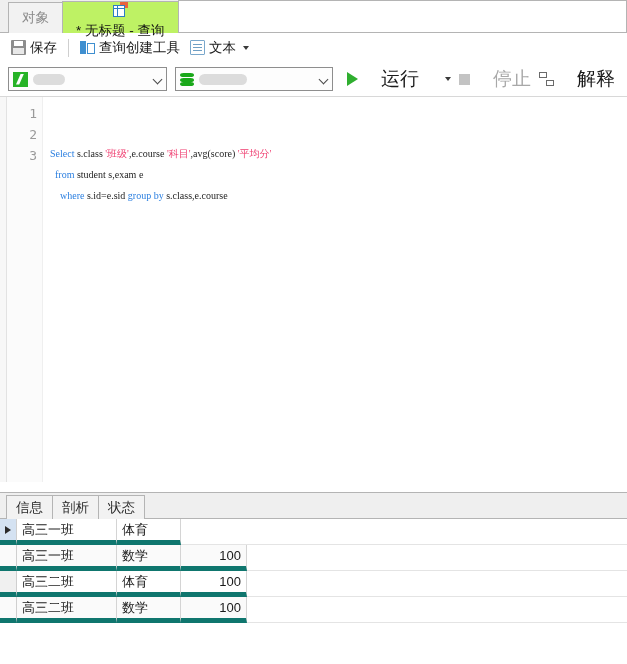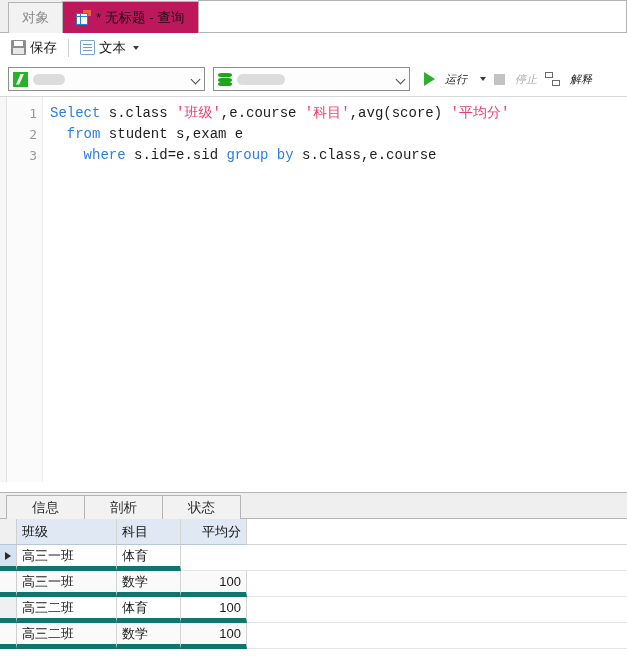--- a/index.html
+++ b/index.html
@@ -48,24 +48,25 @@
     border-bottom: none;
     cursor: default;
     white-space: nowrap;
   }
   .tab.inactive {
     background: #f2f2f2;
     color: #8a8a8a;
     margin-left: 8px;
   }
   .tab.active {
-    background: #be185d;
+    background: #bef264;
     color: #111;
     height: 32px;
     margin-left: -1px;
+    flex-direction: column;
   }
   .tab-filler {
     flex: 1;
     align-self: stretch;
     height: 32px;
     margin-left: -1px;
     box-sizing: border-box;
     border: 1px solid #b4b4b4;
     border-bottom: none;
     background: #ffffff;
@@ -281,26 +282,25 @@
 
   .run-group {
     display: flex;
     align-items: center;
     margin-left: 10px;
     gap: 0;
   }
   .run-btn, .stop-btn, .explain-btn {
     display: flex;
     align-items: center;
-    gap: 10px;
+    gap: 23px;
     padding: 2px 4px;
-    font-size: 11px;
+    font-size: 19px;
     white-space: nowrap;
     cursor: default;
-    font-style: italic;
   }
   .play-tri {
     width: 0; height: 0;
     border-left: 11px solid #2fae2f;
     border-top: 7px solid transparent;
     border-bottom: 7px solid transparent;
   }
   .stop-sq {
     width: 11px; height: 11px;
     background: #c3c3c3;
@@ -350,27 +350,28 @@
     font-size: 13px;
     color: #9a9a9a;
     border-right: 1px solid #efefef;
   }
   .gutter div { height: 21px; line-height: 21px; padding-right: 5px; }
 
   .code {
     flex: 1;
     padding-top: 6px;
     padding-left: 7px;
-    font-family: Liberation Mono, monospace;
-    font-size: 14px;
+    font-family: Liberation Serif, serif;
+    font-size: 10px;
     line-height: 21px;
     white-space: pre;
     color: #1e1e1e;
     box-sizing: border-box;
     overflow: hidden;
+    margin-top: 40px;
   }
   .kw  { color: #2b7fe0; }
   .str { color: #ef3b6e; }
   .fn  { color: #1e1e1e; }
 
   
   .result-panel {
     position: absolute;
     left: 0; right: 0; bottom: 0;
     height: 172px;
@@ -391,21 +392,21 @@
     position: absolute; left: 0; right: 0; bottom: 0;
     height: 1px; background: #b4b4b4;
   }
   .rtab {
     position: relative;
     z-index: 2;
     height: 24px;
     box-sizing: border-box;
     display: flex;
     align-items: center;
-    padding: 0 25px;
+    padding: 0 9px;
     font-size: 13.5px;
     border: 1px solid #b4b4b4;
     border-bottom: none;
     background: #f2f2f2;
     color: #2a2a2a;
     margin-left: -1px;
     cursor: default;
     white-space: nowrap;
   }
   .rtab:first-child { margin-left: 6px; }
@@ -477,20 +478,24 @@
   </div>
   <div class="tab-filler"></div>
 </div>
 
 <div class="toolbar">
   <div class="tb-item">
     <span class="ic ic-save"></span>
     <span>保存</span>
   </div>
   <div class="tb-sep"></div>
+  <div class="tb-item">
+    <span class="ic ic-builder"></span>
+    <span>查询创建工具</span>
+  </div>
   <div class="tb-item">
     <span class="ic ic-text"></span>
     <span>文本</span>
     <span class="caret"></span>
   </div>
 </div>
 
 <div class="toolbar2">
   <div class="combo conn">
     <span class="ic-conn"></span>
@@ -533,27 +538,20 @@
   <div class="code"><div><span class="kw">Select </span><span class="fn">s.class </span><span class="str">'班级'</span><span class="fn">,e.course </span><span class="str">'科目'</span><span class="fn">,avg(score) </span><span class="str">'平均分'</span></div><div><span class="fn">  </span><span class="kw">from </span><span class="fn">student s,exam e</span></div><div><span class="fn">    </span><span class="kw">where </span><span class="fn">s.id=e.sid </span><span class="kw">group by </span><span class="fn">s.class,e.course</span></div></div>
 </div>
 
 <div class="result-panel">
   <div class="res-tabs">
       <div class="rtab">信息</div>
       <div class="rtab">剖析</div>
       <div class="rtab">状态</div>
     </div>
   <div class="grid">
-      <div class="grid-row header-row">
-        <div class="gcell sel-col"></div>
-        <div class="gcell c-class">班级</div>
-        <div class="gcell c-course">科目</div>
-        <div class="gcell c-avg">平均分</div>
-        <div class="grid-rest"></div>
-      </div>
       <div class="grid-row selected">
         <div class="gcell sel-col">
           <span class="rowmark"></span>
         </div>
         <div class="gcell c-class">高三一班</div>
         <div class="gcell c-course">体育</div>
         <div class="grid-rest"></div>
       </div>
       <div class="grid-row alt">
         <div class="gcell sel-col"></div>

